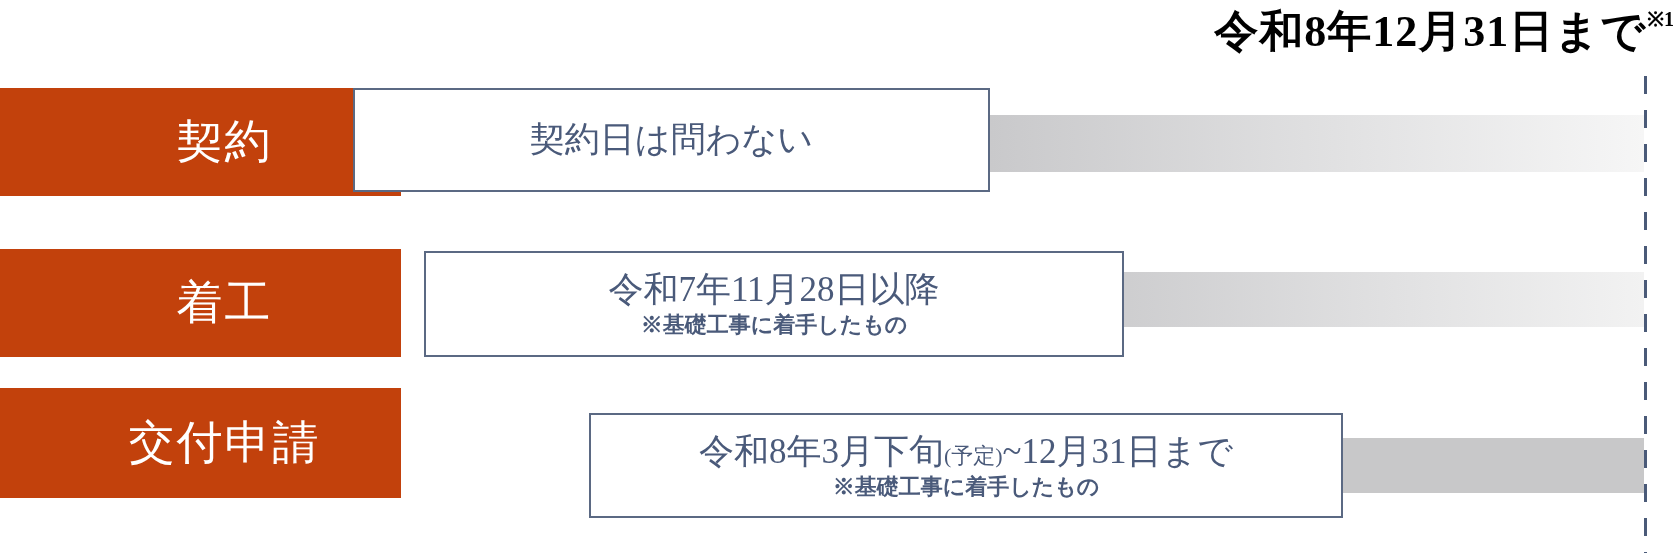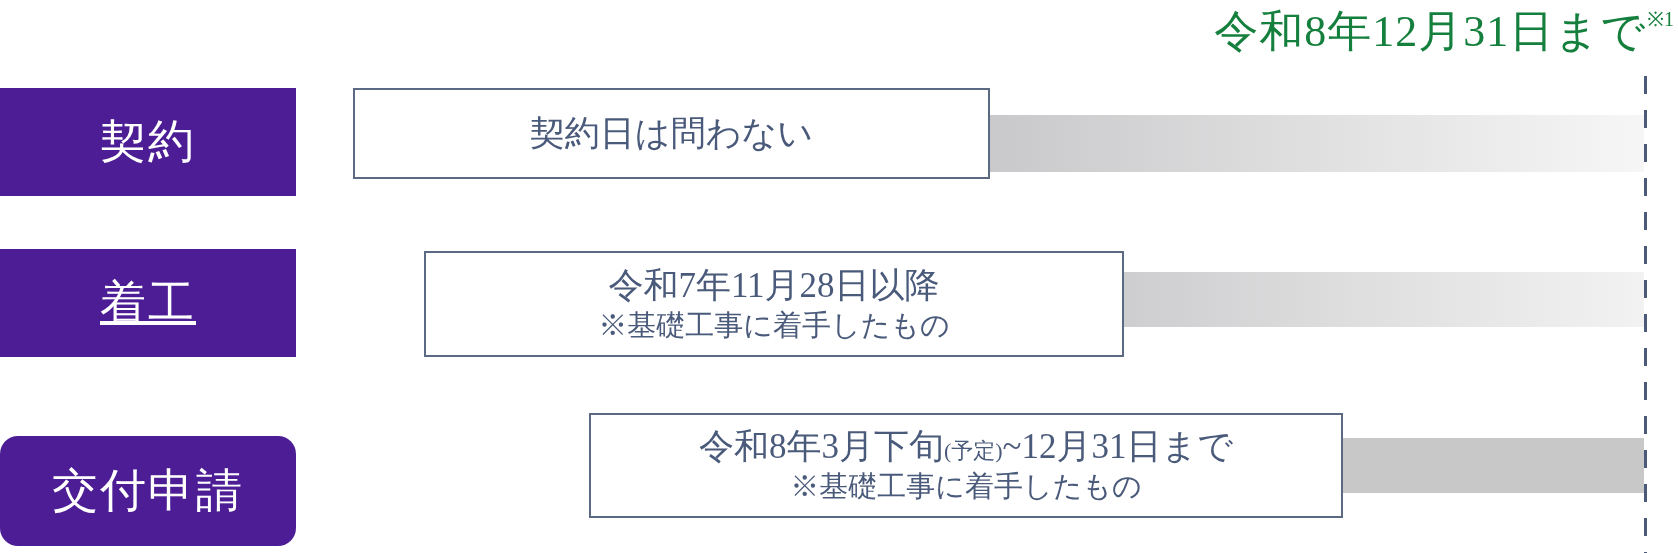--- a/index.html
+++ b/index.html
@@ -16,23 +16,24 @@
     overflow: hidden;
   }
 
   
   .deadline-heading {
     position: absolute;
     top: 6px;
     right: 4px;
     font-size: 44px;
     line-height: 1.2;
-    color: #15803d;
+    color: #000000;
     letter-spacing: 1px;
     white-space: nowrap;
+    font-weight: bold;
   }
   .deadline-heading .footnote-marker {
     position: relative;
     top: -20px;
     font-size: 20px;
     letter-spacing: 0;
     margin-left: 1px;
   }
 
   
@@ -46,62 +47,64 @@
       to bottom,
       #4a5a78 0px, #4a5a78 18px,
       transparent 18px, transparent 34px
     );
   }
 
   
   .row-label {
     position: absolute;
     left: 0;
-    width: 296px;
-    background: #4c1d95;
+    width: 353px;
+    background: #c2410c;
     color: #ffffff;
     display: flex;
     align-items: center;
     justify-content: center;
     font-size: 46px;
     letter-spacing: 2px;
+    padding-left: 48px;
   }
   #row1-label { top: 88px;  height: 108px; }
-  #row2-label { top: 249px; height: 108px; text-decoration: underline; }
-  #row3-label { top: 436px; height: 110px; border-radius: 18px; }
+  #row2-label { top: 249px; height: 108px; }
+  #row3-label { top: 388px; height: 110px; }
 
   
   .period-box {
     position: absolute;
     box-sizing: border-box;
     background: #ffffff;
     border: 2px solid #5b6983;
     color: #4a5a7a;
     display: flex;
     flex-direction: column;
     align-items: center;
     justify-content: center;
     text-align: center;
   }
-  #row1-box { left: 353px; top: 88px;  width: 637px; height: 91px; }
+  #row1-box { left: 353px; top: 88px;  width: 637px; height: 104px; }
   #row2-box { left: 424px; top: 251px; width: 700px; height: 106px; }
   #row3-box { left: 589px; top: 413px; width: 754px; height: 105px; }
 
   .main-line {
     font-size: 35px;
     line-height: 1.2;
     white-space: nowrap;
   }
   .small-inline {
     font-size: 22px;
   }
   .note-line {
-    font-size: 29px;
+    font-size: 22px;
     line-height: 1.25;
     white-space: nowrap;
+    font-weight: bold;
   }
 
   
   .bar { position: absolute; }
   #row1-bar {
     left: 990px; top: 115px; width: 654px; height: 57px;
     background: linear-gradient(to right, #c9c9cb 0%, #e2e2e3 55%, #f6f6f6 100%);
   }
   #row2-bar {
     left: 1058px; top: 272px; width: 586px; height: 55px;

